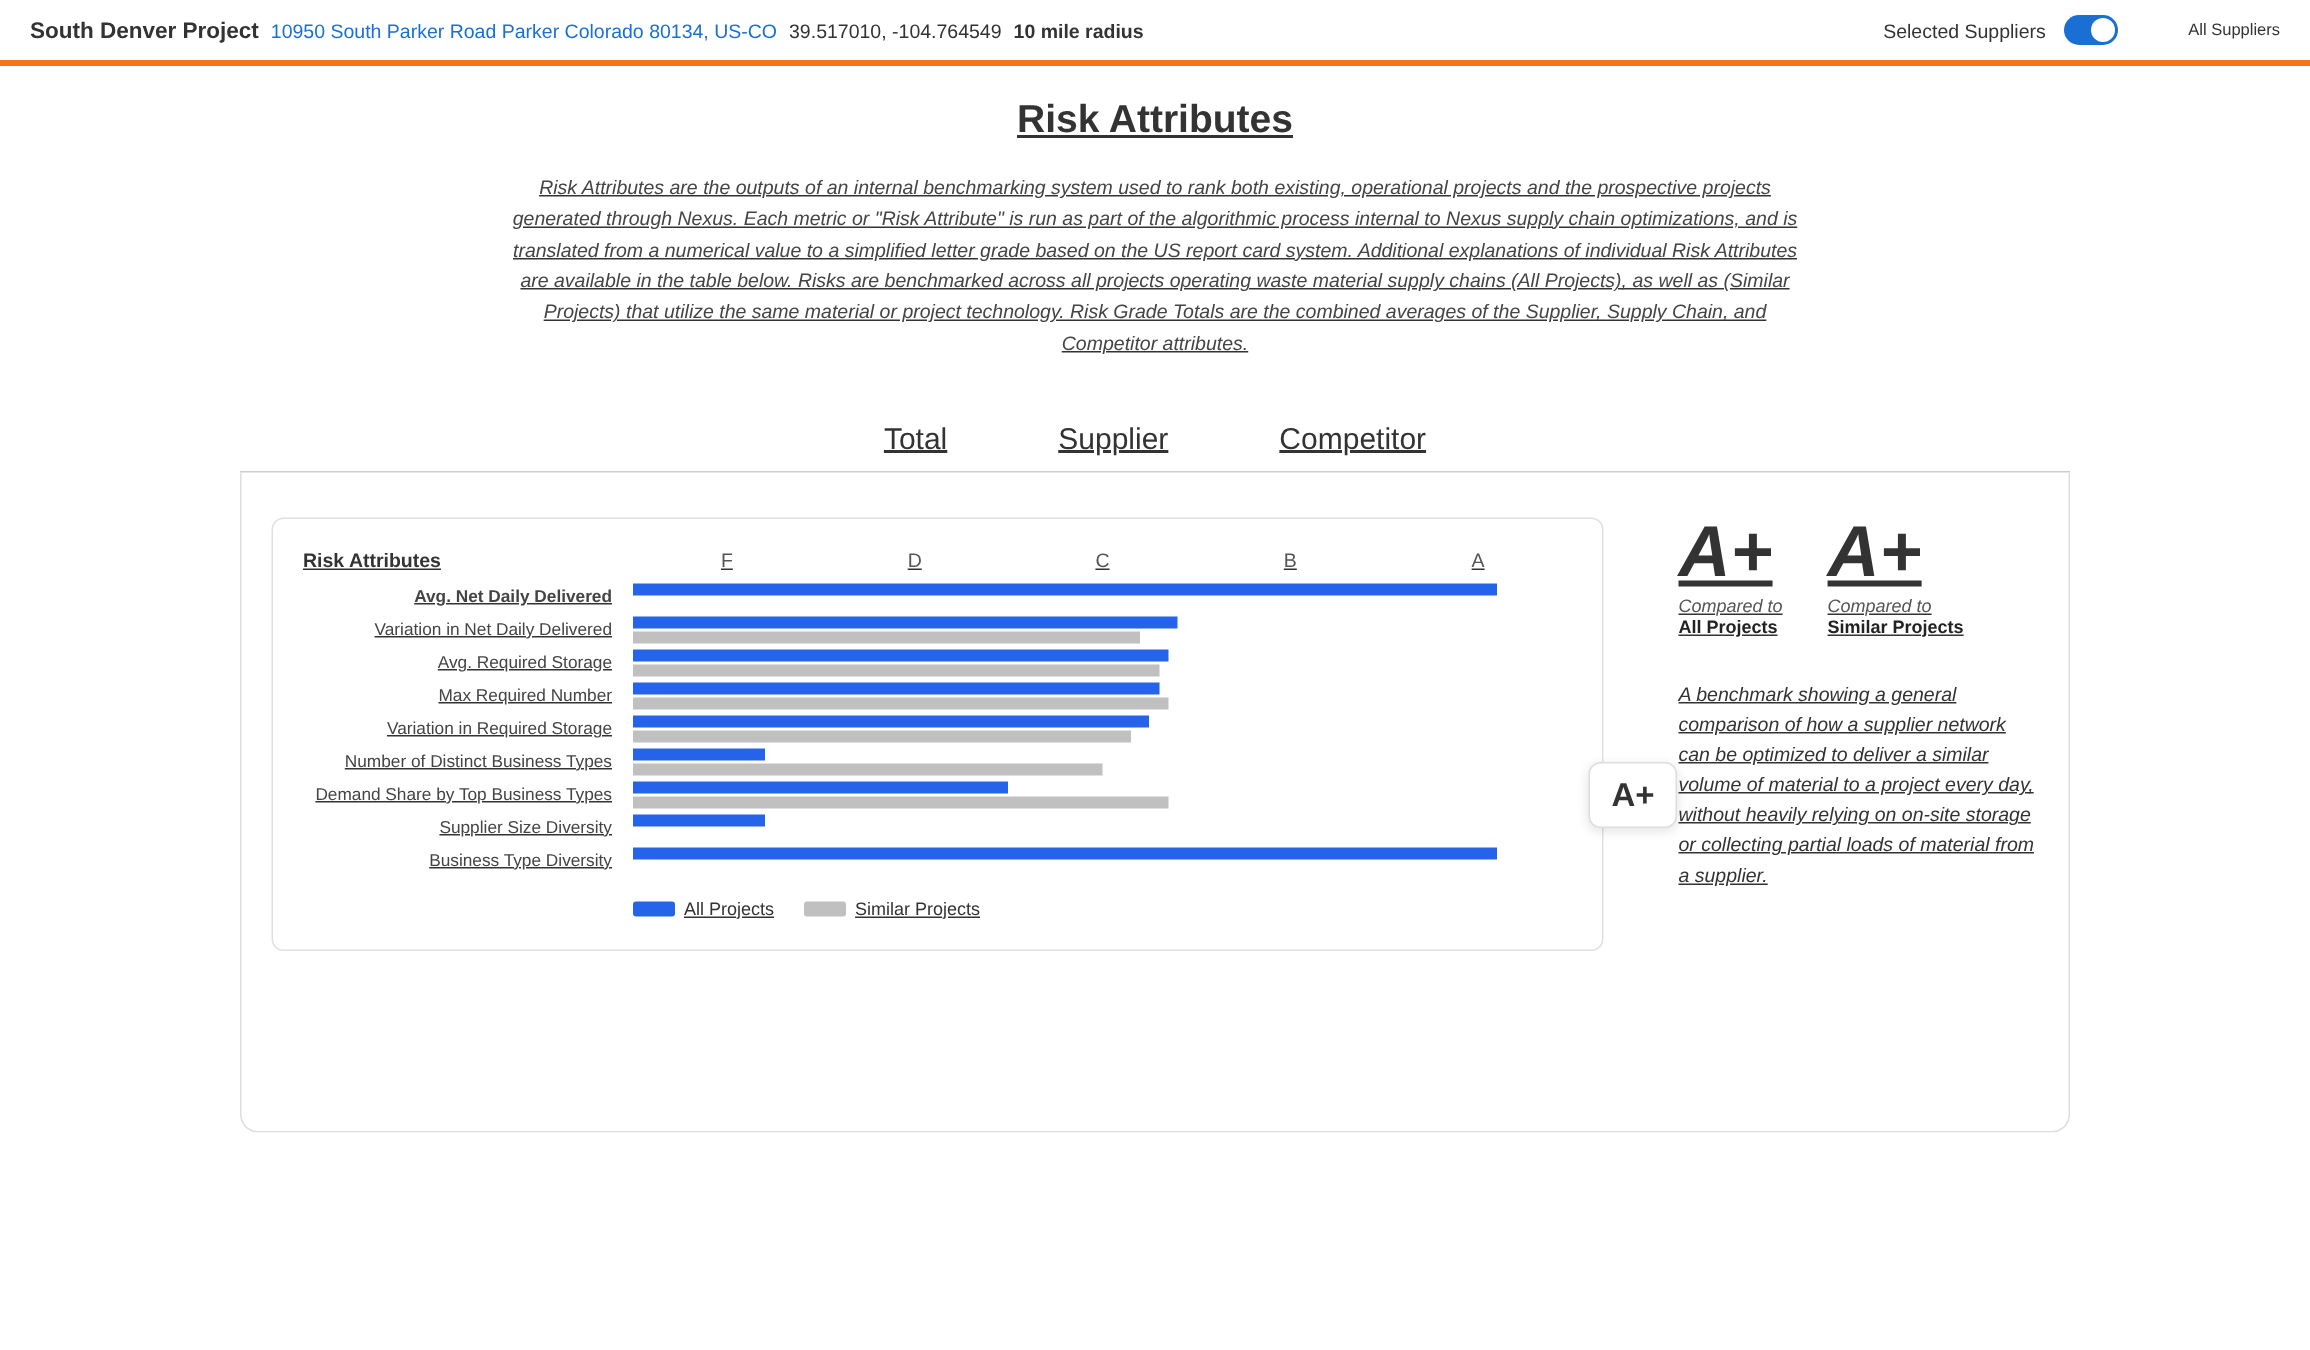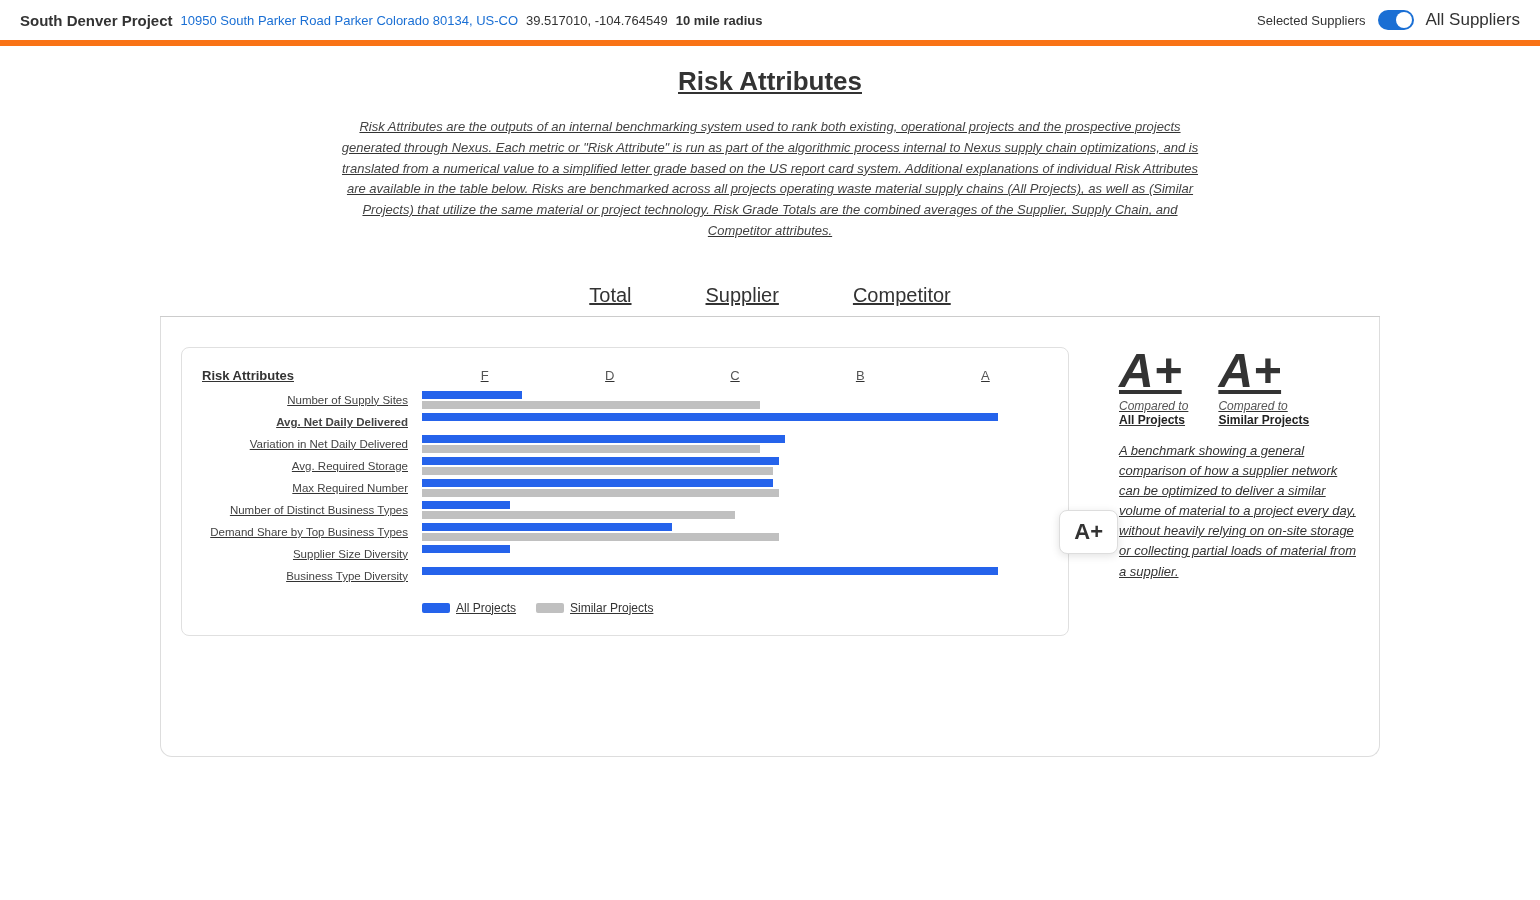--- a/index.html
+++ b/index.html
@@ -1,20 +1,20 @@
 <!DOCTYPE html>
 <html><head>
   <meta charset="utf-8">
   <style>
     * { box-sizing: border-box; margin: 0; padding: 0; }
     body { font-family: Arial, sans-serif; background: #fff; color: #333; font-size: 14px; }
 
     
     .header {
-      border-bottom: 6px solid #f97316;
+      border-bottom: 4px solid #f97316;
       padding: 10px 20px;
       display: flex;
       align-items: center;
       justify-content: space-between;
       background: #fff;
     }
     .header-left {
       display: flex;
       align-items: center;
       gap: 8px;
@@ -56,21 +56,22 @@
       position: absolute;
       width: 16px;
       height: 16px;
       background: #fff;
       border-radius: 50%;
       top: 2px;
       right: 2px;
       transition: left 0.2s;
     }
     .all-suppliers-label {
-      font-size: 17px;
+      font-size: 11px;
+      margin-left: 35px;
     }
 
     
     .main {
       max-width: 1300px;
       margin: 0 auto;
       padding: 20px 40px;
       text-decoration: underline;
     }
 
@@ -250,21 +251,21 @@
       font-style: normal;
       font-weight: bold;
       color: #222;
     }
 
     .grade-description {
       font-style: italic;
       font-size: 13px;
       color: #333;
       line-height: 1.55;
-      margin-top: 14px;
+      margin-top: 28px;
     }
 
     
     .chart-border {
       border: 1px solid #e0e0e0;
       border-radius: 8px;
       padding: 20px;
       position: relative;
     }
   </style>
@@ -306,27 +307,20 @@
             <div class="grade-marker">F</div>
             <div class="grade-marker">D</div>
             <div class="grade-marker">C</div>
             <div class="grade-marker">B</div>
             <div class="grade-marker">A</div>
           </div>
         </div>
 
         <div id="chart-rows-container">
             <div class="chart-row" style="margin-bottom: 4px; position: relative;">
-              <div class="row-label">Number of Supply Sites</div>
-              <div style="flex: 1 1 0%; display: flex; flex-direction: column; gap: 2px; justify-content: center;">
-                <div style="height: 8px; width: 16%; background: rgb(37, 99, 235);"></div>
-                <div style="height: 8px; width: 54%; background: rgb(192, 192, 192);"></div>
-              </div>
-            </div>
-            <div class="chart-row" style="margin-bottom: 4px; position: relative;">
               <div class="row-label bold">Avg. Net Daily Delivered</div>
               <div style="flex: 1 1 0%; display: flex; flex-direction: column; gap: 2px; justify-content: center;">
                 <div style="height: 8px; width: 92%; background: rgb(37, 99, 235);"></div>
                 <div style="height: 8px;"></div>
               </div>
             </div>
             <div class="chart-row" style="margin-bottom: 4px; position: relative;">
               <div class="row-label">Variation in Net Daily Delivered</div>
               <div style="flex: 1 1 0%; display: flex; flex-direction: column; gap: 2px; justify-content: center;">
                 <div style="height: 8px; width: 58%; background: rgb(37, 99, 235);"></div>
@@ -338,20 +332,27 @@
               <div style="flex: 1 1 0%; display: flex; flex-direction: column; gap: 2px; justify-content: center;">
                 <div style="height: 8px; width: 57%; background: rgb(37, 99, 235);"></div>
                 <div style="height: 8px; width: 56%; background: rgb(192, 192, 192);"></div>
               </div>
             </div>
             <div class="chart-row" style="margin-bottom: 4px; position: relative;">
               <div class="row-label">Max Required Number</div>
               <div style="flex: 1 1 0%; display: flex; flex-direction: column; gap: 2px; justify-content: center;">
                 <div style="height: 8px; width: 56%; background: rgb(37, 99, 235);"></div>
                 <div style="height: 8px; width: 57%; background: rgb(192, 192, 192);"></div>
+              </div>
+            </div>
+            <div class="chart-row" style="margin-bottom: 4px; position: relative;">
+              <div class="row-label">Variation in Required Storage</div>
+              <div style="flex: 1 1 0%; display: flex; flex-direction: column; gap: 2px; justify-content: center;">
+                <div style="height: 8px; width: 55%; background: rgb(37, 99, 235);"></div>
+                <div style="height: 8px; width: 53%; background: rgb(192, 192, 192);"></div>
               </div>
             </div>
             <div class="chart-row" style="margin-bottom: 4px; position: relative;">
               <div class="row-label">Number of Distinct Business Types</div>
               <div style="flex: 1 1 0%; display: flex; flex-direction: column; gap: 2px; justify-content: center;">
                 <div style="height: 8px; width: 14%; background: rgb(37, 99, 235);"></div>
                 <div style="height: 8px; width: 50%; background: rgb(192, 192, 192);"></div>
               </div>
             </div>
             <div class="chart-row" style="margin-bottom: 4px; position: relative;">

